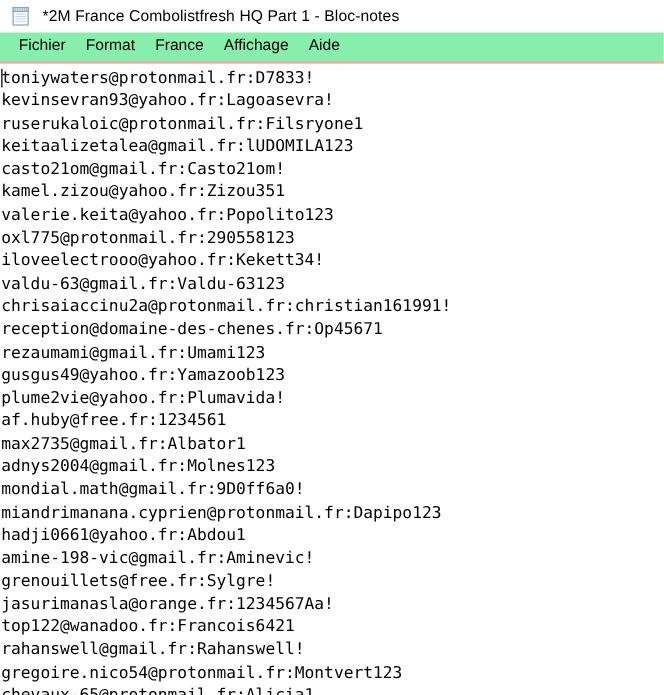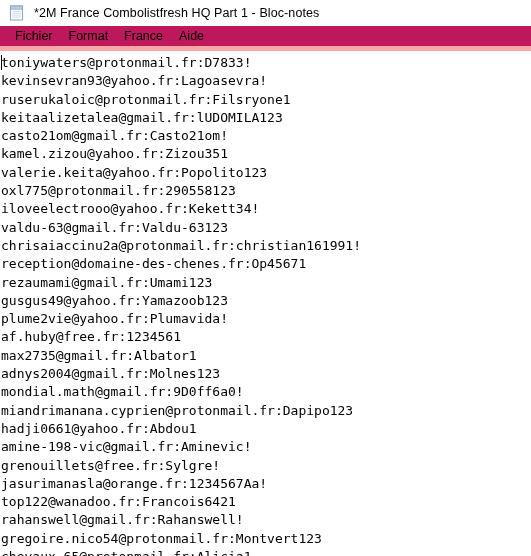--- a/index.html
+++ b/index.html
@@ -47,26 +47,25 @@
     color: #000000;
     line-height: 16px;
     white-space: nowrap;
     letter-spacing: 0.1px;
   }
 
   
   #menu-bar {
     height: 25px;
     min-height: 25px;
-    background: #be185d;
+    background: #86efac;
     display: flex;
-    align-items: center;
     padding-left: 7px;
     box-sizing: border-box;
-    border-bottom: 5px solid #fca5a5;
+    border-bottom: 2px solid #fca5a5;
     user-select: none;
   }
   .menu-item {
     font-size: 12.5px;
     color: #000000;
     line-height: 16px;
     padding: 2px 8px 2px 8px;
     white-space: nowrap;
     cursor: default;
   }
@@ -127,20 +126,21 @@
         <line x1="3.2" y1="12.0" x2="11.8" y2="12.0"></line>
       </g>
     </svg>
     <span id="title-text">*2M  France Combolistfresh HQ Part 1 - Bloc-notes</span>
   </div>
 
   <div id="menu-bar">
     <div class="menu-item">Fichier</div>
     <div class="menu-item">Format</div>
     <div class="menu-item">France</div>
+    <div class="menu-item">Affichage</div>
     <div class="menu-item">Aide</div>
   </div>
 
   <div id="text-area">
     <div id="caret"></div>
     <div id="text-lines"><div class="text-line">toniywaters@protonmail.fr:D7833!</div><div class="text-line">kevinsevran93@yahoo.fr:Lagoasevra!</div><div class="text-line">ruserukaloic@protonmail.fr:Filsryone1</div><div class="text-line">keitaalizetalea@gmail.fr:lUDOMILA123</div><div class="text-line">casto21om@gmail.fr:Casto21om!</div><div class="text-line">kamel.zizou@yahoo.fr:Zizou351</div><div class="text-line">valerie.keita@yahoo.fr:Popolito123</div><div class="text-line">oxl775@protonmail.fr:290558123</div><div class="text-line">iloveelectrooo@yahoo.fr:Kekett34!</div><div class="text-line">valdu-63@gmail.fr:Valdu-63123</div><div class="text-line">chrisaiaccinu2a@protonmail.fr:christian161991!</div><div class="text-line">reception@domaine-des-chenes.fr:Op45671</div><div class="text-line">rezaumami@gmail.fr:Umami123</div><div class="text-line">gusgus49@yahoo.fr:Yamazoob123</div><div class="text-line">plume2vie@yahoo.fr:Plumavida!</div><div class="text-line">af.huby@free.fr:1234561</div><div class="text-line">max2735@gmail.fr:Albator1</div><div class="text-line">adnys2004@gmail.fr:Molnes123</div><div class="text-line">mondial.math@gmail.fr:9D0ff6a0!</div><div class="text-line">miandrimanana.cyprien@protonmail.fr:Dapipo123</div><div class="text-line">hadji0661@yahoo.fr:Abdou1</div><div class="text-line">amine-198-vic@gmail.fr:Aminevic!</div><div class="text-line">grenouillets@free.fr:Sylgre!</div><div class="text-line">jasurimanasla@orange.fr:1234567Aa!</div><div class="text-line">top122@wanadoo.fr:Francois6421</div><div class="text-line">rahanswell@gmail.fr:Rahanswell!</div><div class="text-line">gregoire.nico54@protonmail.fr:Montvert123</div><div class="text-line">chevaux-65@protonmail.fr:Alicia1</div></div>
   </div>
 
 </div>
 

